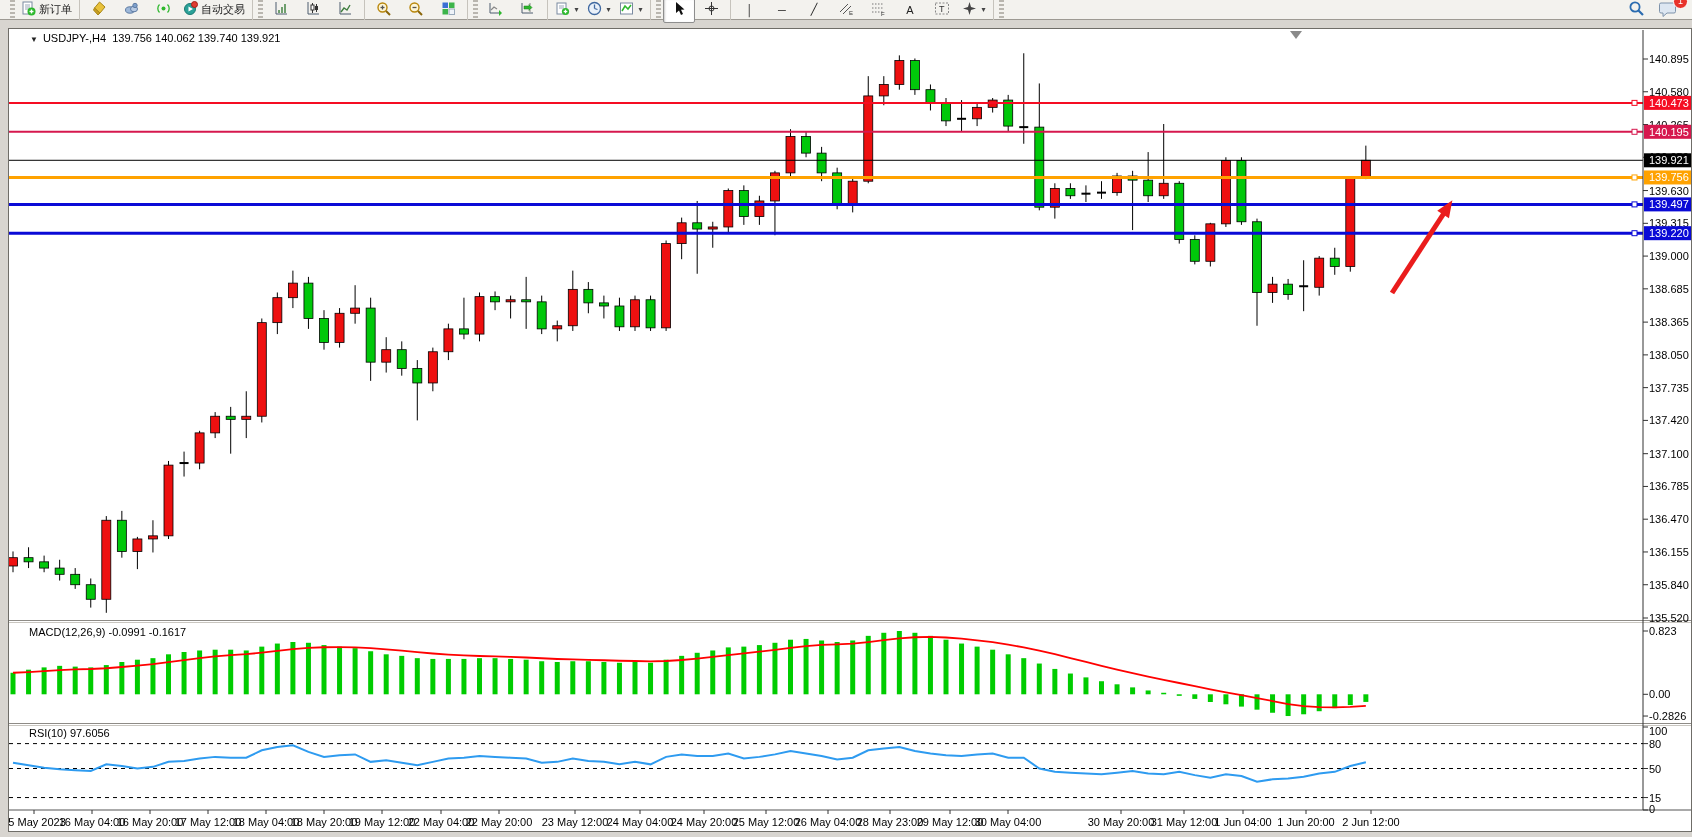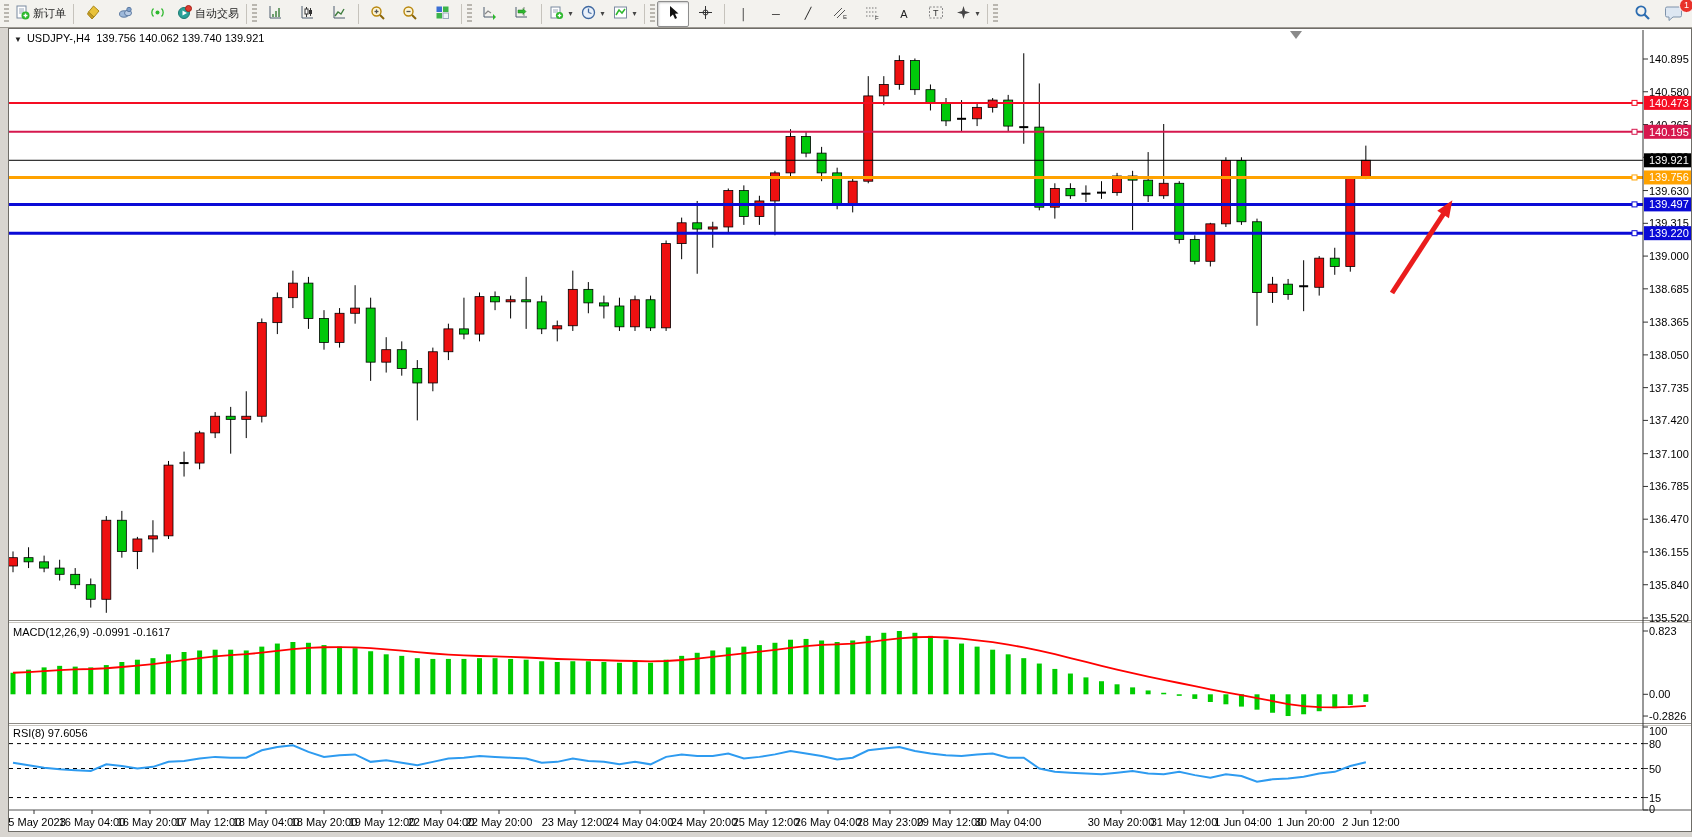--- a/index.html
+++ b/index.html
@@ -1,31 +1,31 @@
 <!DOCTYPE html>
 <html><head>
 <meta charset="utf-8">
 <style>
   html,body{margin:0;padding:0;}
   body{width:1692px;height:837px;background:#d8d5d0;font-family:"Liberation Sans",sans-serif;font-size:11px;position:relative;overflow:hidden;}
   
-  #toolbar{position:absolute;left:0;top:0;width:1692px;height:28px;background:#f3f2ee;border-bottom:1px solid #9d9a93;display:flex;align-items:center;padding:0 2px;box-sizing:border-box;}
+  #toolbar{position:absolute;left:0;top:0;width:1692px;height:20px;background:#f3f2ee;border-bottom:1px solid #9d9a93;display:flex;align-items:center;padding:0 8px;box-sizing:border-box;}
   .tbtn{height:24px;min-width:24px;display:flex;align-items:center;justify-content:center;gap:3px;padding:0 3px;border:1px solid transparent;border-radius:2px;color:#222;white-space:nowrap;}
   .tbtn.active{background:#ffffff;border:1px solid #8e8e8e;box-shadow:inset 1px 1px 2px #c9c9c9;}
   .tf{font-size:11px;color:#333;min-width:26px;}
   .sep{width:1px;height:20px;background:#c6c3bc;margin:0 3px;}
   .grip{width:5px;height:20px;margin:0 2px;background:repeating-linear-gradient(to bottom,#b9b6af 0 2px,transparent 2px 4px);}
   .caret{font-size:8px;color:#444;margin-left:1px;}
   .spacer{flex:1;}
   .chat-wrap{position:relative;}
   .badge{position:absolute;top:-4px;right:-5px;background:#e8322a;color:#fff;border-radius:50%;width:13px;height:13px;font-size:9px;display:flex;align-items:center;justify-content:center;border:1px solid #fff;}
   
   #chartwin{position:absolute;left:8px;top:28px;width:1684px;height:804px;background:#ffffff;border:1px solid #6f6d68;box-sizing:border-box;}
   #chart-svg{position:absolute;left:8px;top:28px;}
-  .overlay{position:absolute;color:#000;font-size:11px;z-index:5;white-space:nowrap;}
+  .overlay{position:absolute;color:#000;font-size:11px;z-index:5;white-space:nowrap;margin-left:16px;}
   #chart-title{left:14px;top:32px;}
   #chart-title .dd{font-size:8px;color:#222;margin-right:5px;}
   #macd-label{left:13px;top:626px;text-align:right;}
   #rsi-label{left:13px;top:727px;}
 </style>
 </head>
 <body>
 
 <div id="toolbar">
   <div class="grip"></div>
@@ -670,14 +670,14 @@
     <rect x="8.5" y="28.5" width="1683" height="803" fill="none" stroke="#6f6d68"></rect>
   </svg>
 
 <div class="overlay" id="chart-title">
   <span class="dd">▼</span><span>USDJPY-,H4</span>&nbsp;&nbsp;<span>139.756 140.062 139.740 139.921</span>
 </div>
 <div class="overlay" id="macd-label">
   <span>MACD(12,26,9)</span>&nbsp;<span>-0.0991 -0.1617</span>
 </div>
 <div class="overlay" id="rsi-label">
-  <span>RSI(8)</span>&nbsp;<span>97.6056</span>
+  <span>RSI(10)</span>&nbsp;<span>97.6056</span>
 </div>
 
 </body></html>

